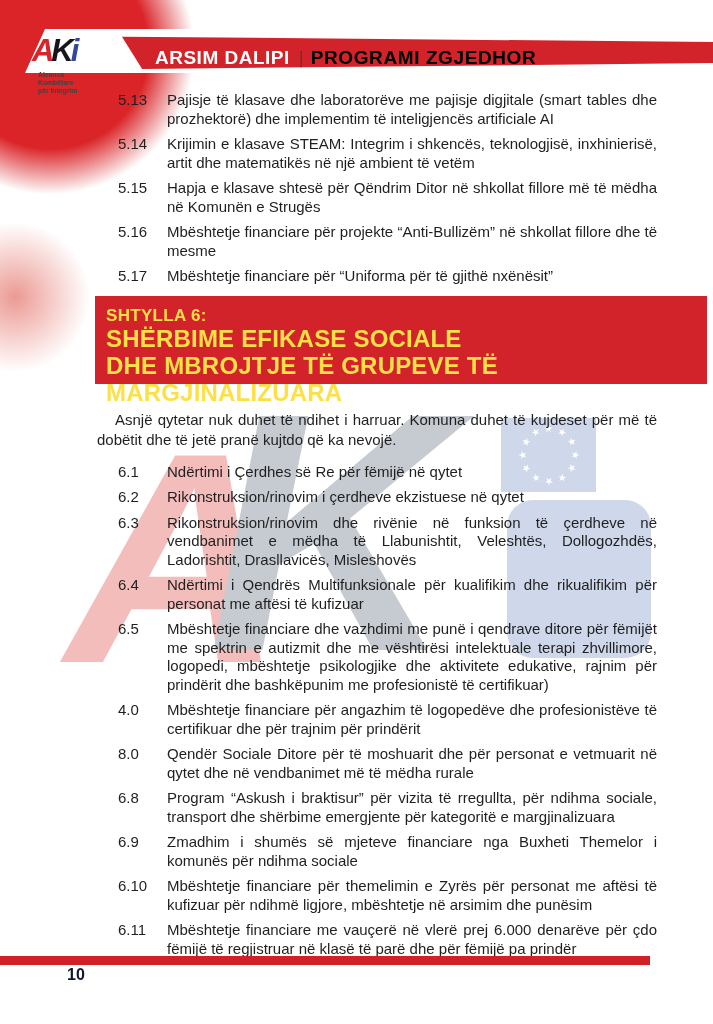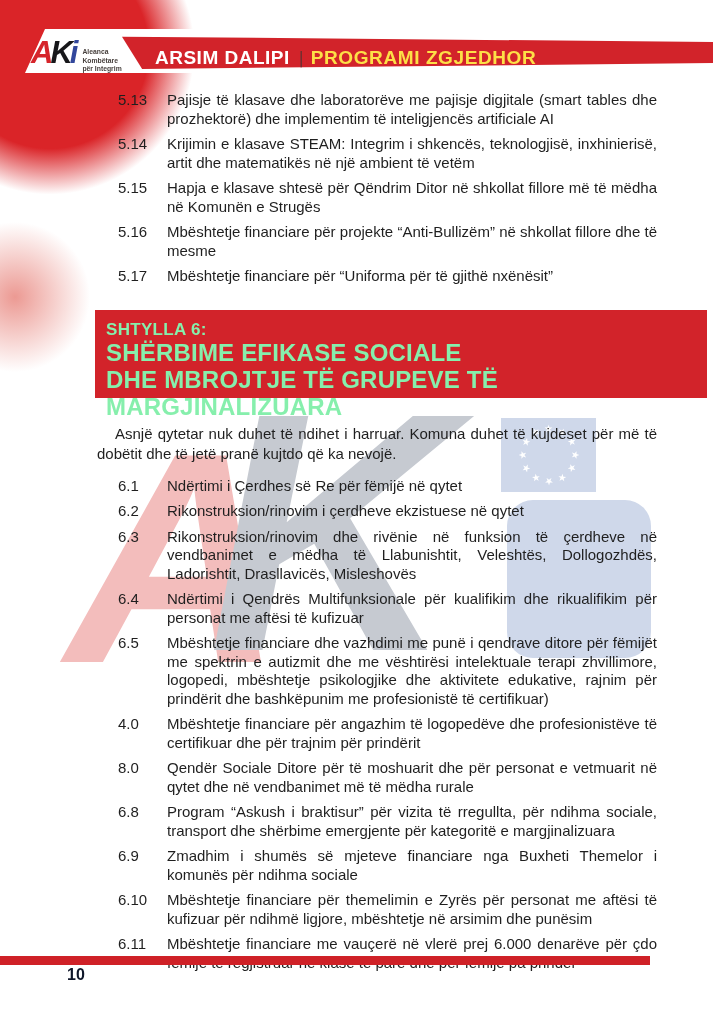--- a/index.html
+++ b/index.html
@@ -43,44 +43,44 @@
   .stars span:nth-child(8){transform:rotate(210deg) translateY(-26px);}
   .stars span:nth-child(9){transform:rotate(240deg) translateY(-26px);}
   .stars span:nth-child(10){transform:rotate(270deg) translateY(-26px);}
   .stars span:nth-child(11){transform:rotate(300deg) translateY(-26px);}
   .stars span:nth-child(12){transform:rotate(330deg) translateY(-26px);}
   
   .header-band{
     position:absolute;left:25px;right:0;top:29px;height:44px;background:#ffffff;z-index:2;
     clip-path:polygon(20px 0,100% 0,100% 100%,0 100%);
   }
-  .logo{position:absolute;left:31px;top:31px;height:42px;display:flex;align-items:flex-end;z-index:3;}
+  .logo{position:absolute;left:31px;top:31px;height:42px;display:flex;align-items:center;z-index:3;flex-direction:column;}
   .logo-mark{font-style:italic;font-weight:900;font-size:31px;line-height:40px;letter-spacing:-3px;}
   .logo-a{color:#d6252b;}
   .logo-k{color:#17171a;}
   .logo-i{color:#32479c;}
   .org{margin-left:7px;font-size:6.8px;line-height:8.2px;color:#47403d;font-weight:bold;}
   .ribbon{
     position:absolute;left:122px;right:0;top:36px;height:33px;background:#d2232a;z-index:3;
     clip-path:polygon(0 2%,100% 18%,100% 82%,3.4% 100%);
     display:flex;align-items:flex-end;padding-left:33px;box-sizing:border-box;
     white-space:nowrap;
   }
   .candidate{color:#ffffff;font-weight:bold;font-size:19px;letter-spacing:.5px;}
   .ribbon-sep{color:#712f30;font-weight:400;font-size:19px;margin:0 7px 0 9px;}
-  .program{color:#fde047;font-weight:600;font-size:19px;letter-spacing:.6px;}
+  .program{color:#000000;font-weight:600;font-size:19px;letter-spacing:.6px;}
   
   .content{position:absolute;left:0;right:0;top:75px;z-index:1;padding-left:35px;}
   ol.plist{list-style:none;margin:16px 56px 0 83px;padding:0;}
   ol.plist li{display:flex;margin-bottom:7px;}
   ol.plist .num{flex:0 0 49px;font-size:15px;line-height:18.5px;}
   ol.plist .txt{flex:1;font-size:15px;line-height:18.5px;text-align:justify;}
   .section-banner{
-    margin:24px 0 0 60px;width:612px;height:88px;background:#d2232a;
-    box-sizing:border-box;padding:10px 0 0 11px;color:#86efac;
+    margin:10px 0 0 60px;width:612px;height:88px;background:#d2232a;
+    box-sizing:border-box;padding:10px 0 0 11px;color:#fde047;
   }
   .kicker{font-size:17px;font-weight:800;line-height:19px;letter-spacing:.3px;}
   .stitle{font-size:24px;font-weight:800;line-height:27px;letter-spacing:.2px;}
   .intro{
     margin:26px 56px 13px 62px;font-size:15px;line-height:20px;
     text-align:justify;text-indent:18px;
   }
   ol.plist.second{margin-top:12px;}
   
   .footer-bar{position:absolute;left:0;top:956px;width:650px;height:9px;background:#cf2127;z-index:2;}

